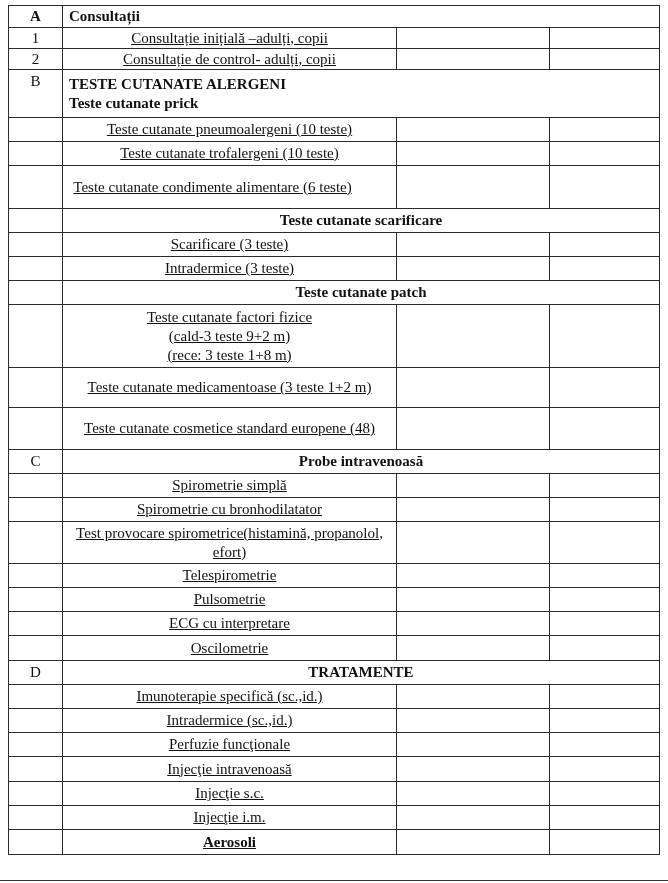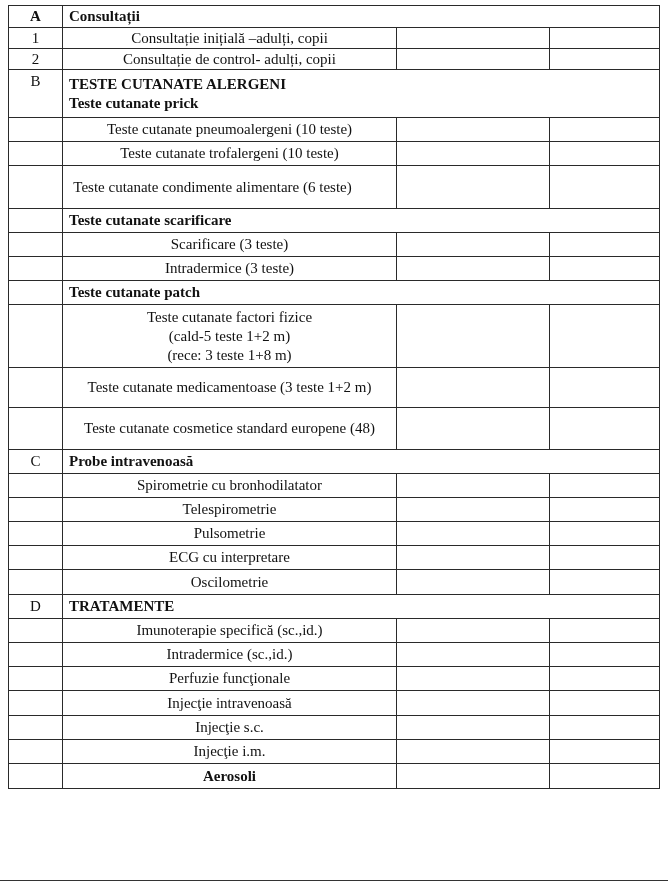--- a/index.html
+++ b/index.html
@@ -3,27 +3,27 @@
 <meta charset="utf-8">
 <style>
   html, body { margin: 0; padding: 0; background: #ffffff; }
   body { width: 668px; height: 883px; position: relative; overflow: hidden;
          font-family: "Liberation Serif", "DejaVu Serif", serif; color: #111; }
   table.tariff { position: absolute; left: 8px; top: 5px; width: 651px;
                  border-collapse: collapse; table-layout: fixed; }
   table.tariff td { border: 1.5px solid #2a2a2a; padding: 0 6px; font-size: 15px;
                     line-height: 19px; vertical-align: middle; }
   td.idx { width: 54px; text-align: center; font-size: 17px; padding: 0; }
-  td.desc { width: 321px; }
+  td.desc { width: 321px; text-decoration: underline; }
   td.c3 { width: 140px; }
   td.c4 { width: 96px; }
   td.center { text-align: center; }
   td.left { text-align: center; }
   td.section { font-weight: bold; font-size: 19px; line-height: 23px; }
-  td.subsection { font-weight: bold; font-size: 18px; line-height: 22px; }
+  td.subsection { text-align: center; font-weight: bold; font-size: 18px; line-height: 22px; }
   td.bold { font-weight: bold; }
   .bottom-rule { position: absolute; left: 0; top: 880px; width: 668px; height: 1px; background: #333; }
 </style>
 </head>
 <body>
 
 <table class="tariff">
   <colgroup>
     <col style="width:54px">
       <col style="width:334px">
@@ -91,21 +91,21 @@
       <td class="c4"></td>
     </tr>
     <tr style="height:24px">
       <td class="idx"></td>
       <td class="subsection" colspan="3">Teste cutanate patch</td>
     </tr>
     <tr style="height:63px">
       <td class="idx"></td>
       <td class="desc center">
         <div>Teste cutanate factori fizice</div>
-        <div>(cald-5 teste 1+2 m)</div>
+        <div>(cald-3 teste 9+2 m)</div>
         <div>(rece: 3 teste 1+8 m)</div>
       </td>
       <td class="c3"></td>
       <td class="c4"></td>
     </tr>
     <tr style="height:40px">
       <td class="idx"></td>
       <td class="desc center">Teste cutanate medicamentoase (3 teste 1+2 m)</td>
       <td class="c3"></td>
       <td class="c4"></td>
@@ -116,21 +116,33 @@
       <td class="c3"></td>
       <td class="c4"></td>
     </tr>
 
     <tr style="height:24px">
       <td class="idx">C</td>
       <td class="subsection" colspan="3">Probe intravenoasă</td>
     </tr>
     <tr style="height:24px">
       <td class="idx"></td>
+      <td class="desc center">Spirometrie simplă</td>
+      <td class="c3"></td>
+      <td class="c4"></td>
+    </tr>
+    <tr style="height:24px">
+      <td class="idx"></td>
       <td class="desc center">Spirometrie cu bronhodilatator</td>
+      <td class="c3"></td>
+      <td class="c4"></td>
+    </tr>
+    <tr style="height:42px">
+      <td class="idx"></td>
+      <td class="desc center">Test provocare spirometrice(histamină, propanolol, efort)</td>
       <td class="c3"></td>
       <td class="c4"></td>
     </tr>
     <tr style="height:24px">
       <td class="idx"></td>
       <td class="desc center">Telespirometrie</td>
       <td class="c3"></td>
       <td class="c4"></td>
     </tr>
     <tr style="height:24px">

